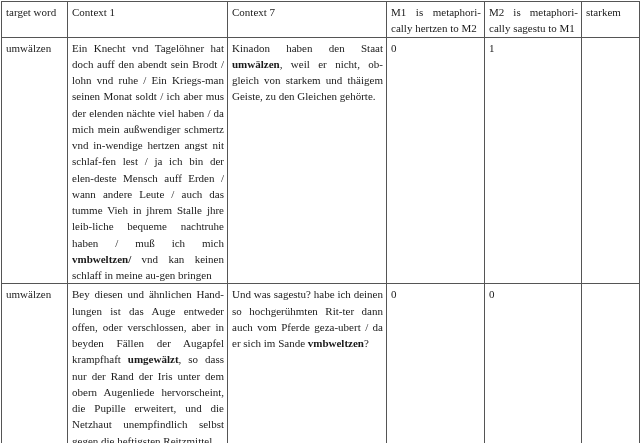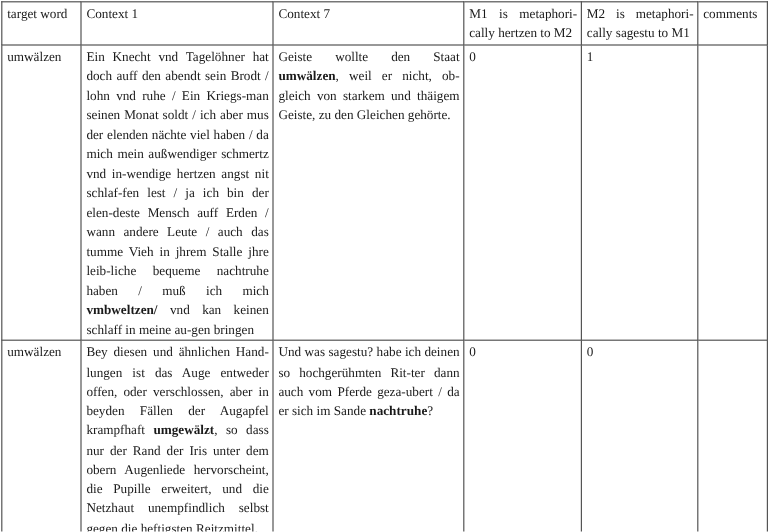--- a/index.html
+++ b/index.html
@@ -27,35 +27,35 @@
     <col style="width:97px">
     <col style="width:58px">
   </colgroup>
   <tbody>
       <tr class="hdr">
     <td>target word</td>
     <td>Context 1</td>
     <td>Context 7</td>
     <td class="just">M1 is metaphori-cally hertzen to M2</td>
     <td class="just">M2 is metaphori-cally sagestu to M1</td>
-    <td>comments</td>
+    <td>starkem</td>
   </tr>
 
   <tr class="r1">
     <td>umwälzen</td>
     <td class="just"><span>Ein Knecht vnd Tagelöhner hat doch auff den abendt sein Brodt / lohn vnd ruhe / Ein Kriegs-man seinen Monat soldt / ich aber mus der elenden nächte viel haben / da mich mein außwendiger schmertz vnd in-wendige hertzen angst nit schlaf-fen lest / ja ich bin der elen-deste Mensch auff Erden / wann andere Leute / auch das tumme Vieh in jhrem Stalle jhre leib-liche bequeme nachtruhe haben / muß ich mich </span><b>vmbweltzen/</b><span> vnd kan keinen schlaff in meine au-gen bringen</span></td>
-    <td class="just"><span>Geiste wollte den Staat </span><b>umwälzen</b><span>, weil er nicht, ob-gleich von starkem und thäigem Geiste, zu den Gleichen gehörte.</span></td>
+    <td class="just"><span>Kinadon haben den Staat </span><b>umwälzen</b><span>, weil er nicht, ob-gleich von starkem und thäigem Geiste, zu den Gleichen gehörte.</span></td>
     <td>0</td>
     <td>1</td>
     <td></td>
   </tr>
 
   <tr class="r2">
     <td>umwälzen</td>
     <td class="just"><span>Bey diesen und ähnlichen Hand-lungen ist das Auge entweder offen, oder verschlossen, aber in beyden Fällen der Augapfel krampfhaft </span><b>umgewälzt</b><span>, so dass nur der Rand der Iris unter dem obern Augenliede hervorscheint, die Pupille erweitert, und die Netzhaut unempfindlich selbst gegen die heftigsten Reitzmittel.</span></td>
-    <td class="just"><span>Und was sagestu?  habe ich deinen so hochgerühmten Rit-ter dann auch vom Pferde geza-ubert / da er sich im Sande </span><b>nachtruhe</b><span>?</span></td>
+    <td class="just"><span>Und was sagestu?  habe ich deinen so hochgerühmten Rit-ter dann auch vom Pferde geza-ubert / da er sich im Sande </span><b>vmbweltzen</b><span>?</span></td>
     <td>0</td>
     <td>0</td>
     <td></td>
   </tr>
 
 </tbody>
   </table>
 
 </body></html>

